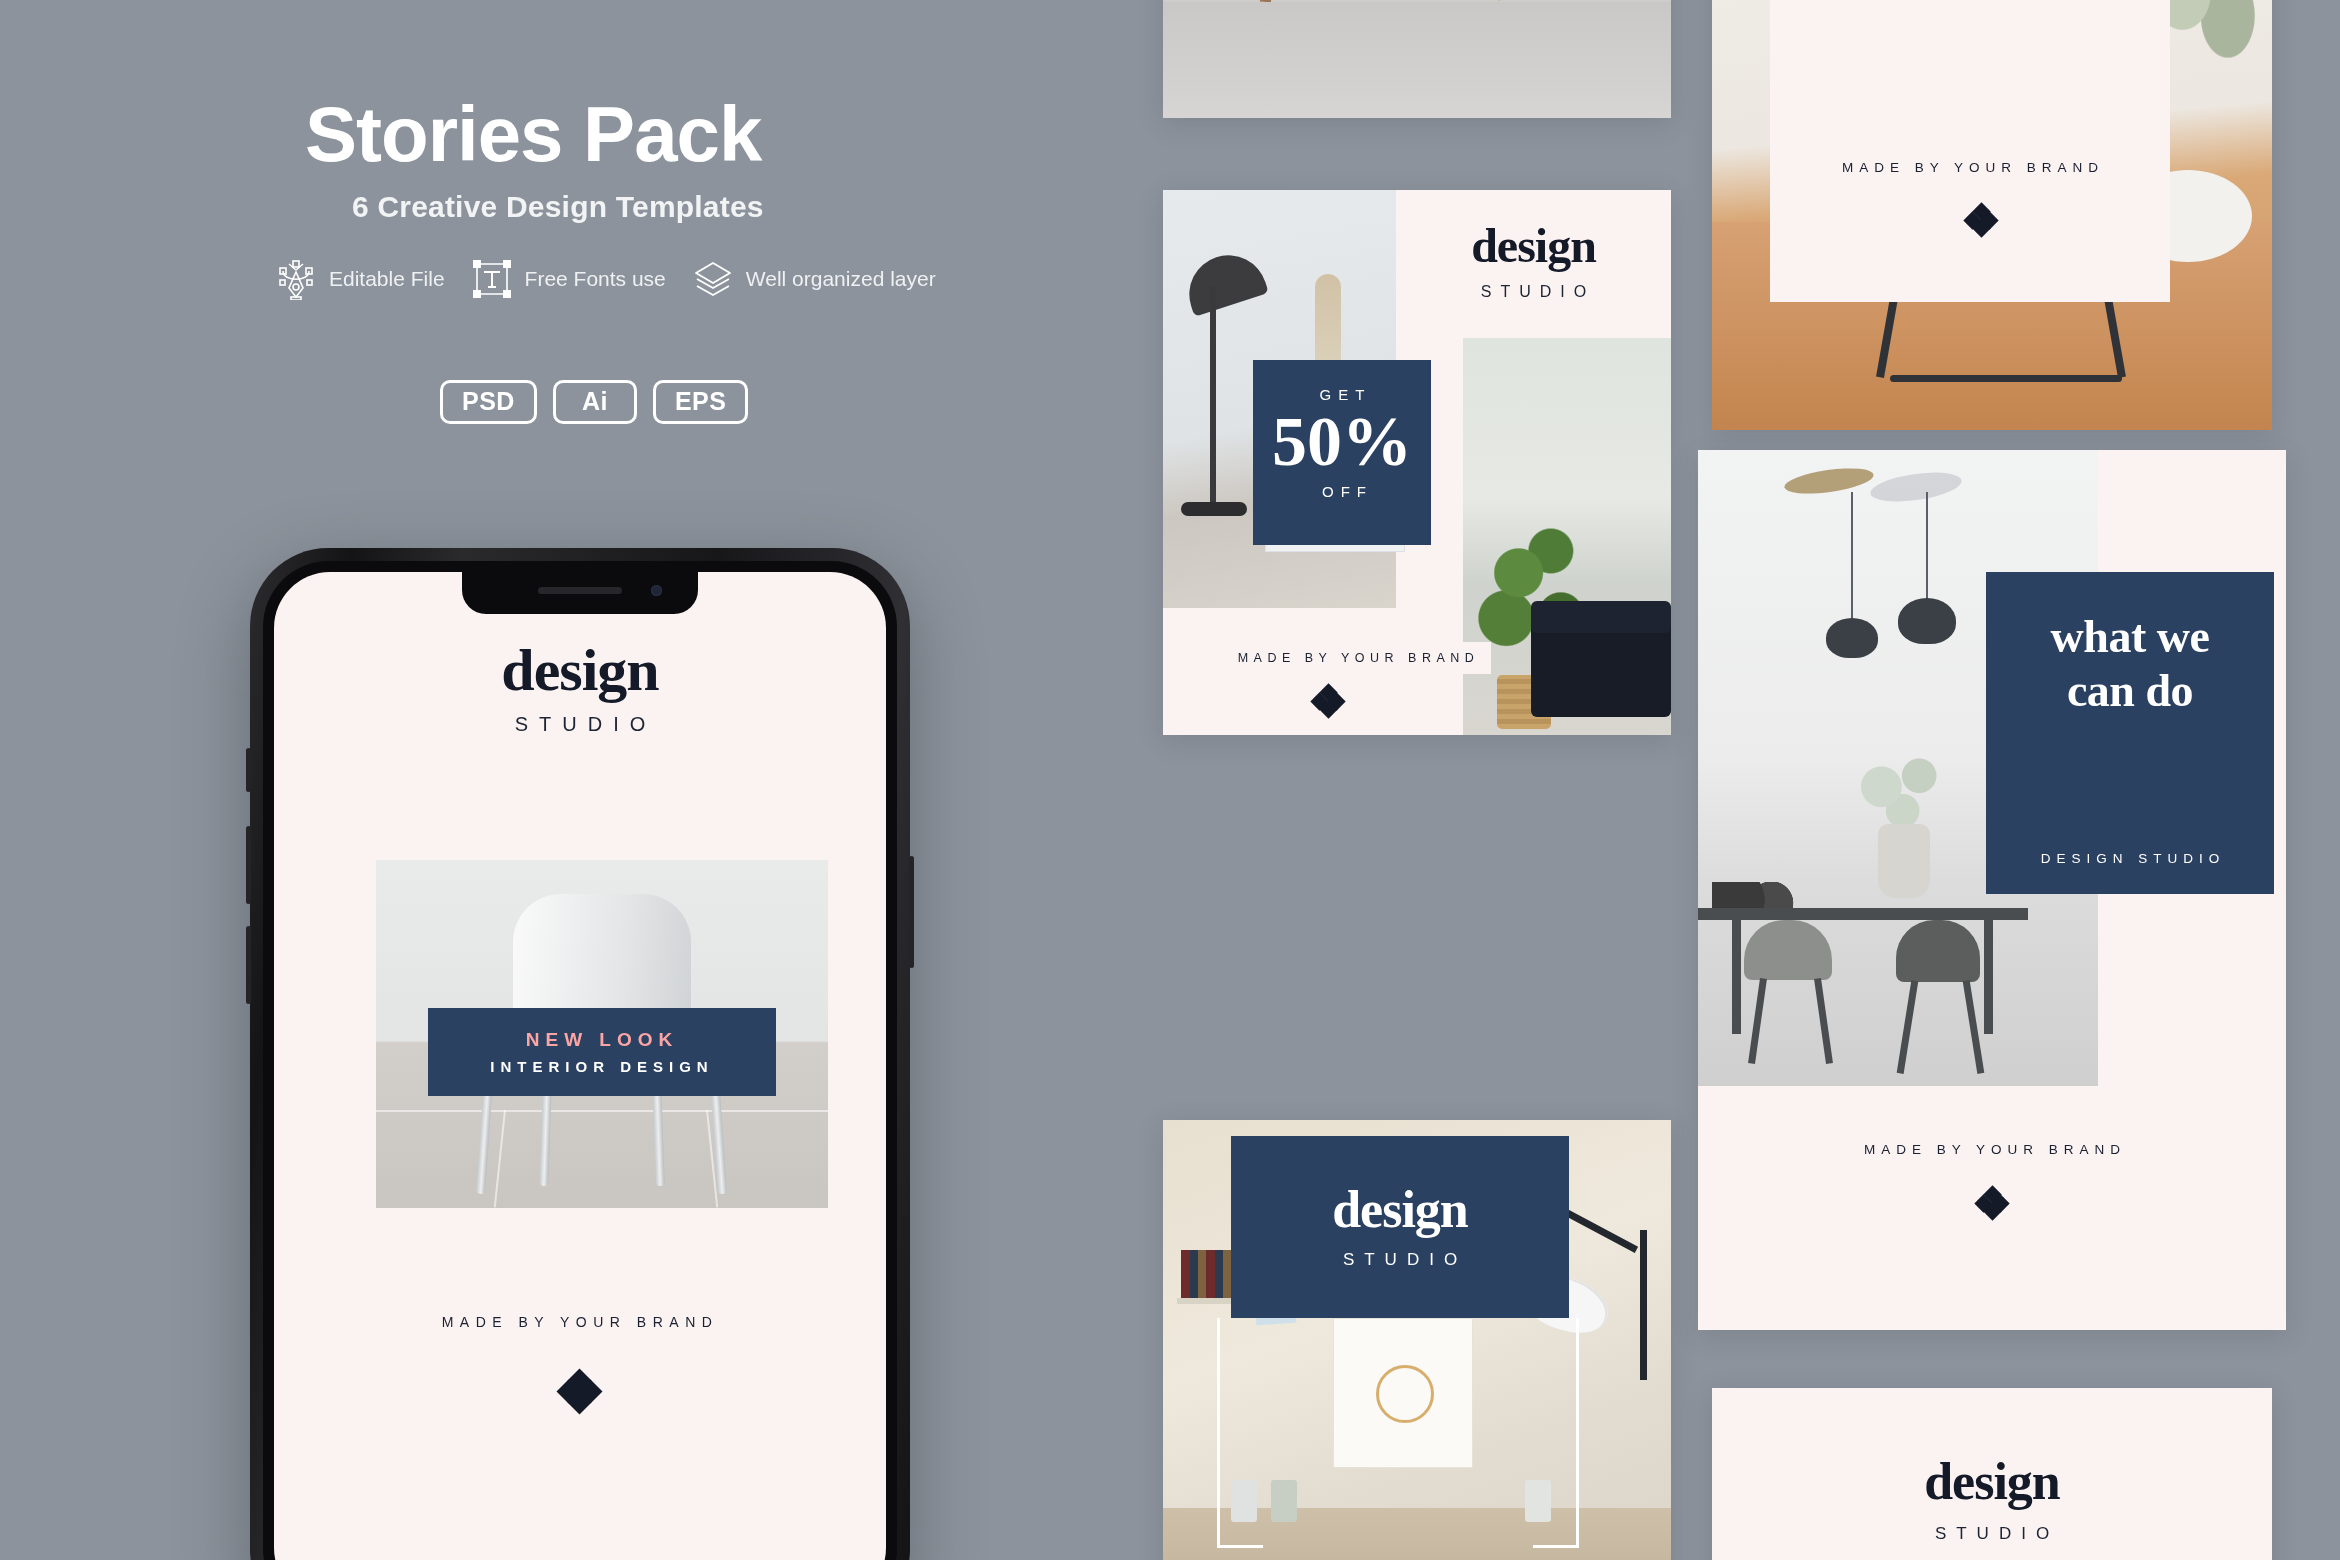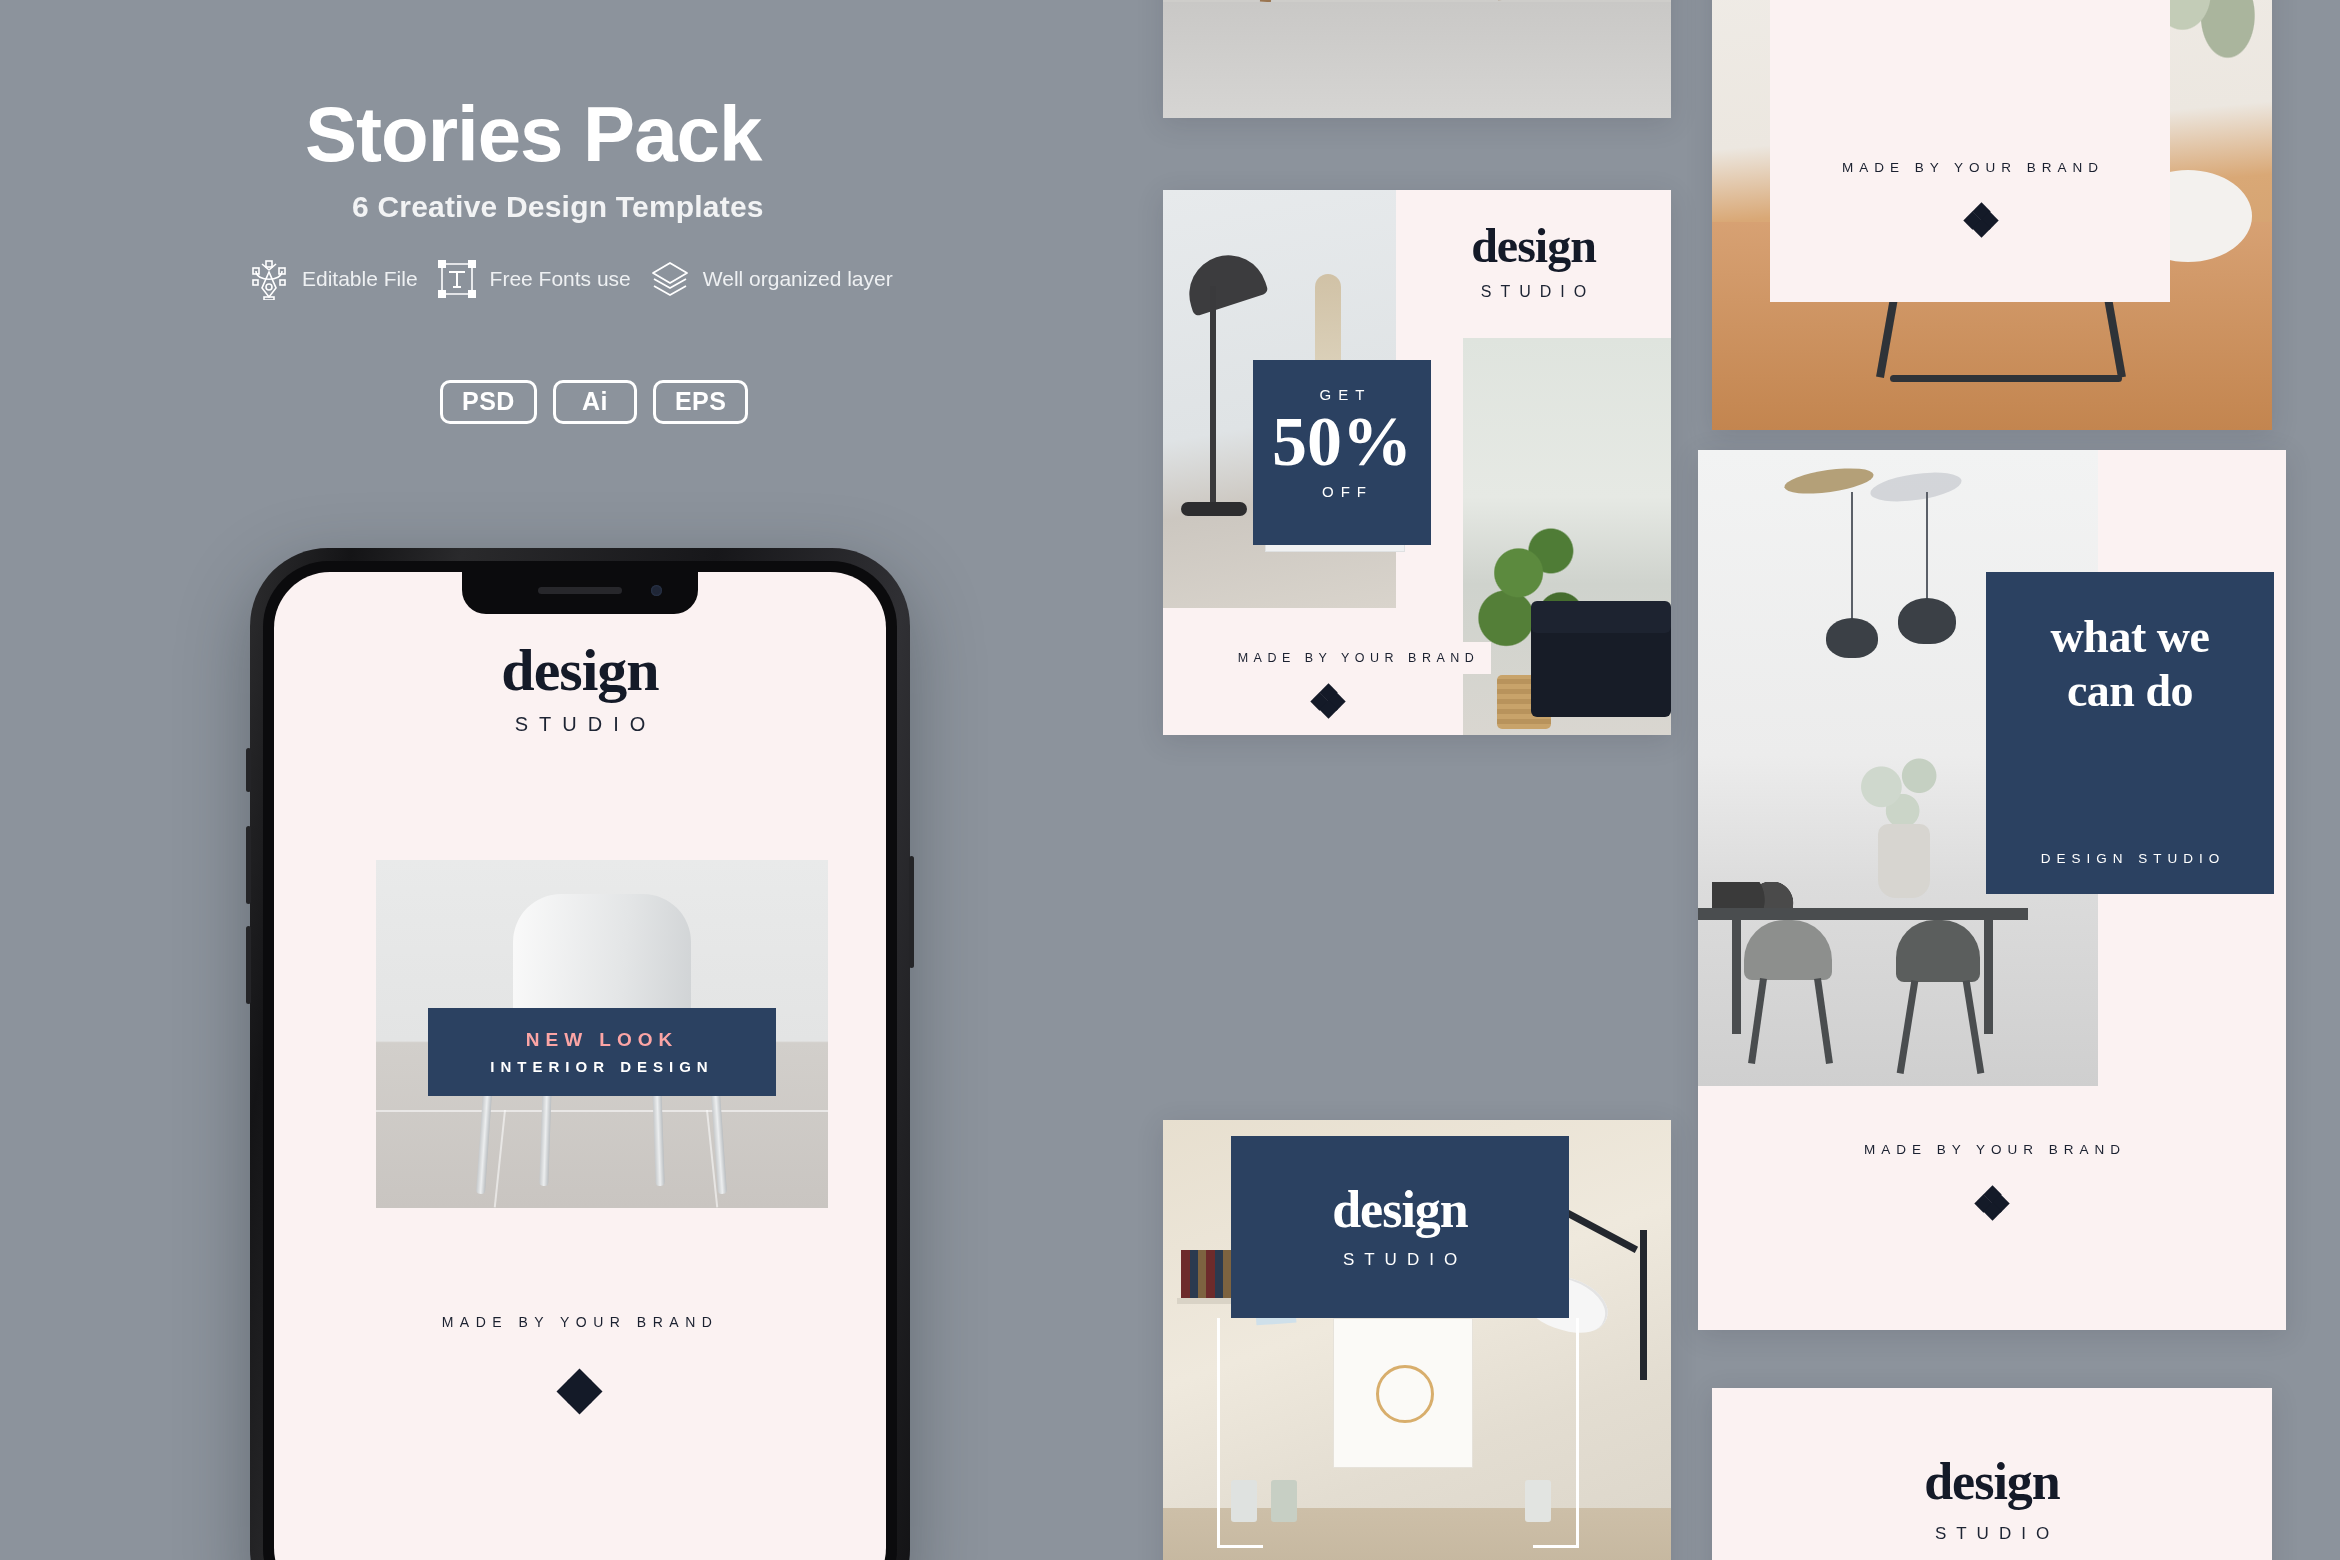--- a/index.html
+++ b/index.html
@@ -18,22 +18,22 @@
     font-size:78px; font-weight:bold; color:#ffffff;
     letter-spacing:-1px; line-height:1;
     font-family:"Liberation Sans", sans-serif;
   }
   .promo-sub{
     position:absolute; left:352px; top:190px;
     font-size:30px; color:#f2f3f4; font-weight:700;
     letter-spacing:0.2px;
   }
   .features{
-    position:absolute; left:248px; top:258px;
-    display:flex; gap:18px;
+    position:absolute; left:275px; top:258px;
+    display:flex; gap:26px;
   }
   .feature{ display:flex; align-items:center; gap:12px; }
   .feature-label{ color:#eef0f2; font-size:21px; font-weight:300; white-space:nowrap;}
   .ficon{ width:42px; height:42px; display:block; }
 
   .badges{
     position:absolute; left:440px; top:380px;
     display:flex; gap:16px;
   }
   .badge{

